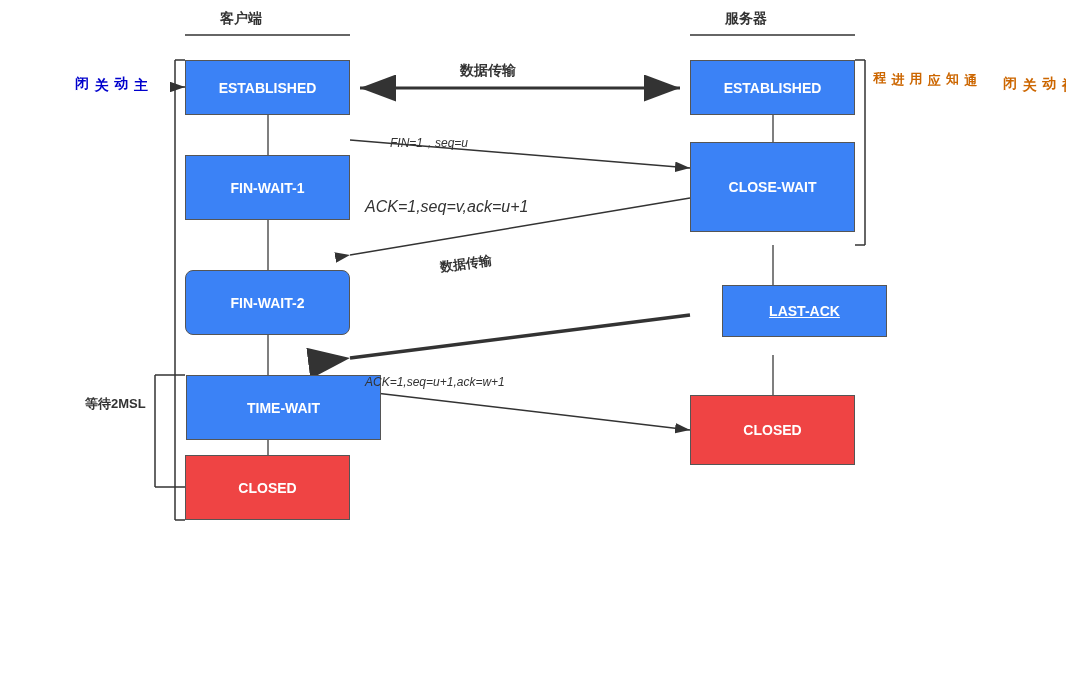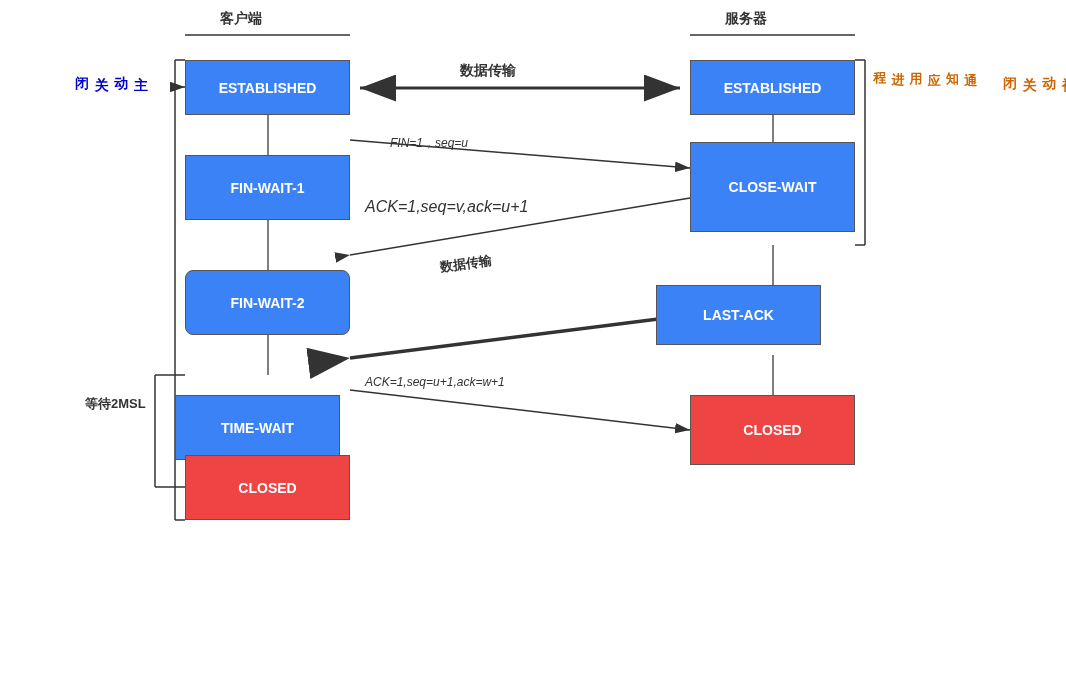--- a/index.html
+++ b/index.html
@@ -33,27 +33,27 @@
     }
 
     .state-box.dark {
       background: #ef4444;
     }
 
     
     .client-established { left: 185px; top: 60px; width: 165px; height: 55px; }
     .client-fin-wait-1  { left: 185px; top: 155px; width: 165px; height: 65px; }
     .client-fin-wait-2  { left: 185px; top: 270px; width: 165px; height: 65px; border-radius: 8px; }
-    .client-time-wait   { left: 175px; top: 375px; width: 165px; height: 65px; margin-top: 20px; }
+    .client-time-wait   { left: 186px; top: 375px; width: 195px; height: 65px; }
     .client-closed      { left: 185px; top: 455px; width: 165px; height: 65px; }
 
     
     .server-established { left: 690px; top: 60px; width: 165px; height: 55px; }
     .server-close-wait  { left: 690px; top: 142px; width: 165px; height: 90px; }
-    .server-last-ack    { left: 656px; top: 285px; width: 165px; height: 60px; }
+    .server-last-ack    { left: 722px; top: 285px; width: 165px; height: 52px; text-decoration: underline; }
     .server-closed      { left: 690px; top: 395px; width: 165px; height: 70px; }
 
     
     .section-label {
       position: absolute;
       font-size: 14px;
       color: #333;
       font-weight: bold;
     }
 

